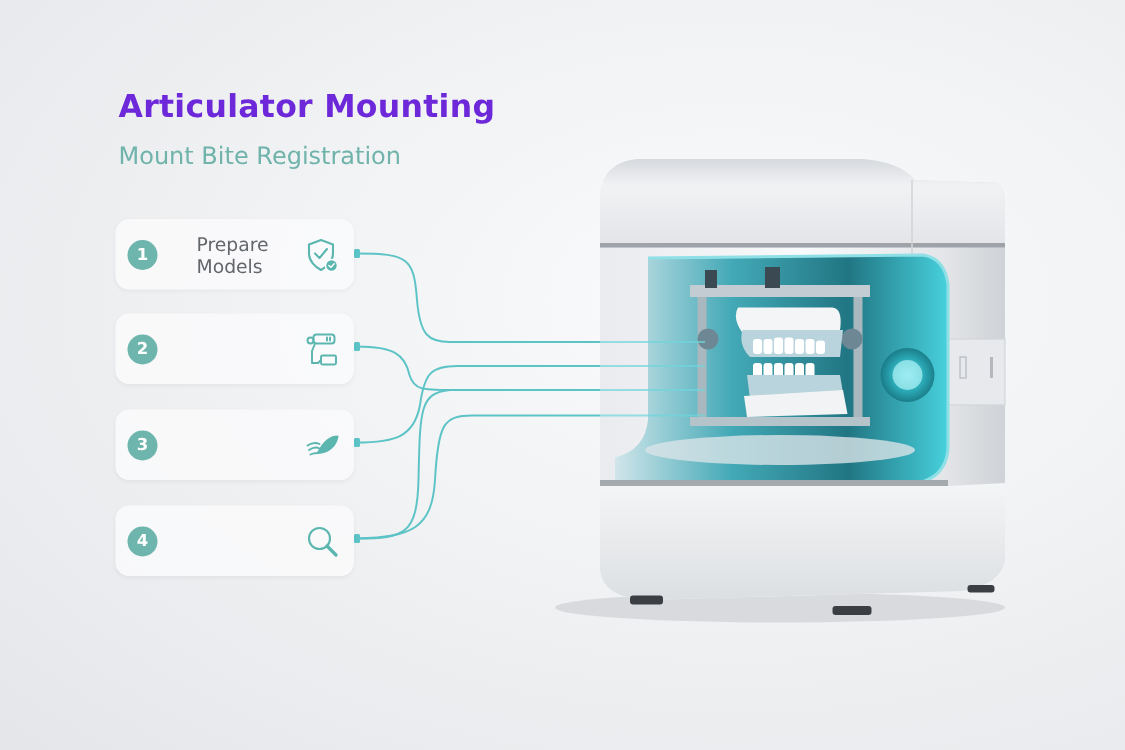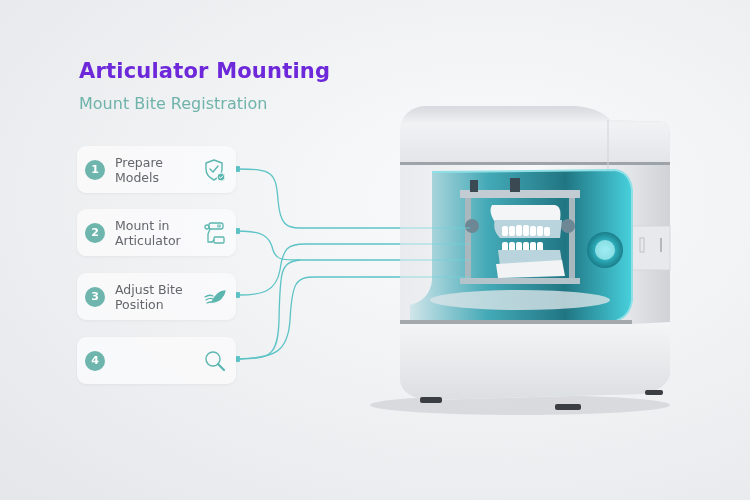--- a/index.html
+++ b/index.html
@@ -24,21 +24,21 @@
     box-shadow: 0 1px 3px rgba(0,0,0,0.05);
     display: flex; align-items: center;
   }
   .badge {
     width: 20px; height: 20px; border-radius: 50%;
     background: #6db5ad; color: #fff; font-size: 11px; font-weight: bold;
     display: flex; align-items: center; justify-content: center;
     margin-left: 8px; flex-shrink: 0;
   }
   .card-label {
-    margin-left: 10px; font-size: 12.5px; line-height: 15px; color: #63666a;
+    margin-left: 26px; font-size: 12.5px; line-height: 15px; color: #63666a;
     width: 90px; white-space: pre-line;
   }
   .card-icon { position: absolute; right: 8px; top: 11px; width: 26px; height: 26px; }
   .card-icon svg { width: 26px; height: 26px; }
   .connectors { position: absolute; left: 0; top: 0; }
   .device { position: absolute; left: 0; top: 0; }
 </style>
 </head>
 <body>
 
@@ -70,38 +70,34 @@
       <path d="M12 3 L20 6 L20 12 C20 17 16 21 12 23 C8 21 4 17 4 12 L4 6 Z"></path>
       <path d="M8 12 L11 15 L16 9"></path>
       <circle cx="19" cy="20" r="4" fill="#5cb6b0" stroke="#fff" stroke-width="1"></circle>
       <path d="M17.3 20 L18.6 21.2 L20.8 18.9" stroke="#fff" stroke-width="1"></path>
     </svg>
   </span>
 </div>
 
 <div class="card" style="top:209px">
   <span class="badge">2</span>
-  <span class="card-label">Mount in
-Articulator</span>
   <span class="card-icon">
     <svg viewBox="0 0 26 26" fill="none" stroke="#5cb6b0" stroke-width="1.3" stroke-linecap="round" stroke-linejoin="round">
       <rect x="7" y="3" width="14" height="6" rx="2"></rect>
       <circle cx="5" cy="7" r="2"></circle>
       <path d="M16 5 L16 7 M18 5 L18 7"></path>
       <path d="M8 9 L6 14 L6 22 L10 22"></path>
       <rect x="12" y="17" width="10" height="6" rx="1"></rect>
       <path d="M10 22 L12 20"></path>
     </svg>
   </span>
 </div>
 
 <div class="card" style="top:273px">
   <span class="badge">3</span>
-  <span class="card-label">Adjust Bite
-Position</span>
   <span class="card-icon">
     <svg viewBox="0 0 26 26" fill="none" stroke="#5cb6b0" stroke-width="1.3" stroke-linecap="round" stroke-linejoin="round">
       <path d="M10 18 C14 10 19 7 23 7 C22 13 17 18 10 18 Z" fill="#5cb6b0"></path>
       <path d="M3 13 C6 11 9 11 11 12"></path>
       <path d="M4 16 C7 14 9 14 11 15"></path>
       <path d="M5 19 C7 18 8 18 10 18"></path>
     </svg>
   </span>
 </div>
 

